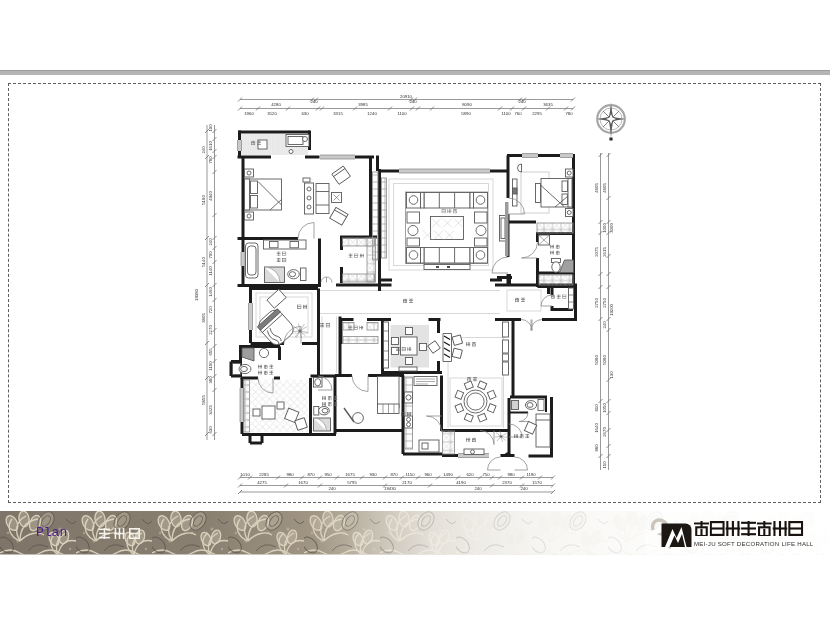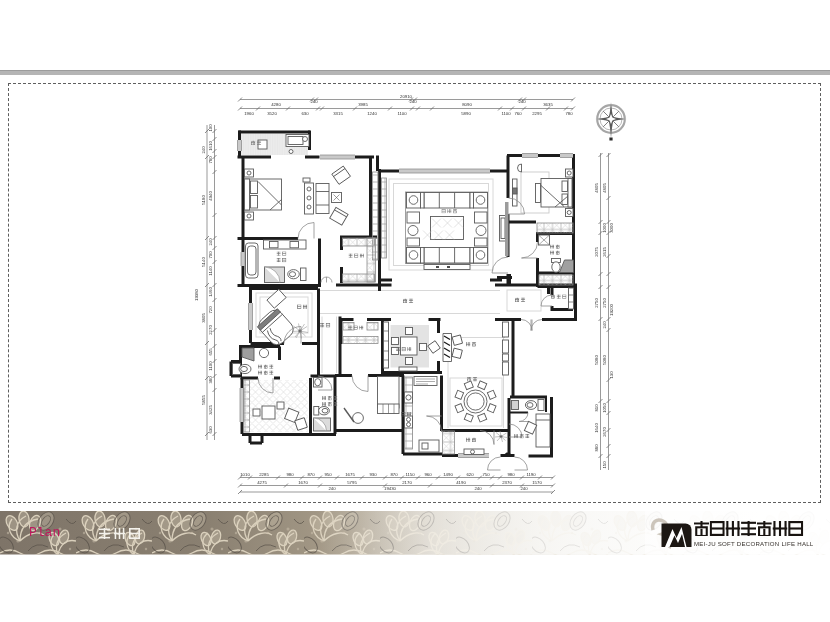--- a/index.html
+++ b/index.html
@@ -963,21 +963,21 @@
 <stop offset="0.66" stop-color="#fdfdfc" stop-opacity="0.78"></stop>
 <stop offset="1" stop-color="#ffffff" stop-opacity="0.92"></stop>
 </linearGradient>
 
 <rect x="0" y="0" width="830" height="43.5" fill="url(#fgrad)"></rect>
 <rect x="0" y="0" width="830" height="43.5" fill="url(#lace)"></rect>
 <rect x="0" y="0" width="830" height="43.5" fill="url(#fadeW)"></rect>
 <rect x="645" y="0" width="185" height="43.5" fill="#ffffff" opacity="0.55"></rect>
 </svg>
 
-<div style="position:absolute;left:29px;top:524.5px;color:#be185d;font-family:'Liberation Mono',monospace;font-size:13px;">Plan</div>
+<div style="position:absolute;left:36px;top:524.5px;color:#4c1d95;font-family:'Liberation Mono',monospace;font-size:13px;">Plan</div>
 
 <svg width="44" height="13" viewBox="0 0 44 13" style="position:absolute;left:99px;top:527.5px;color:#f4f2ec;">
 <use href="#cj1" x="0" y="0" width="11" height="11"></use>
       <use href="#cj3" x="15" y="0" width="11" height="11"></use>
       <use href="#cj2" x="30" y="0" width="11" height="11"></use>
 </svg>
 
 <svg width="60" height="45" viewBox="0 0 60 45" style="position:absolute;left:645px;top:508px;">
 <path d="M8 22 C6 14 12 10 18 13 C24 16 22 24 17 26 C24 28 28 34 24 40" fill="none" stroke="#ccc5bb" stroke-width="3.5"></path>
 <path d="M16.5 15.5 h24 a6 6 0 0 1 6 6 v17.5 h-30 z" fill="#1c1713"></path>

